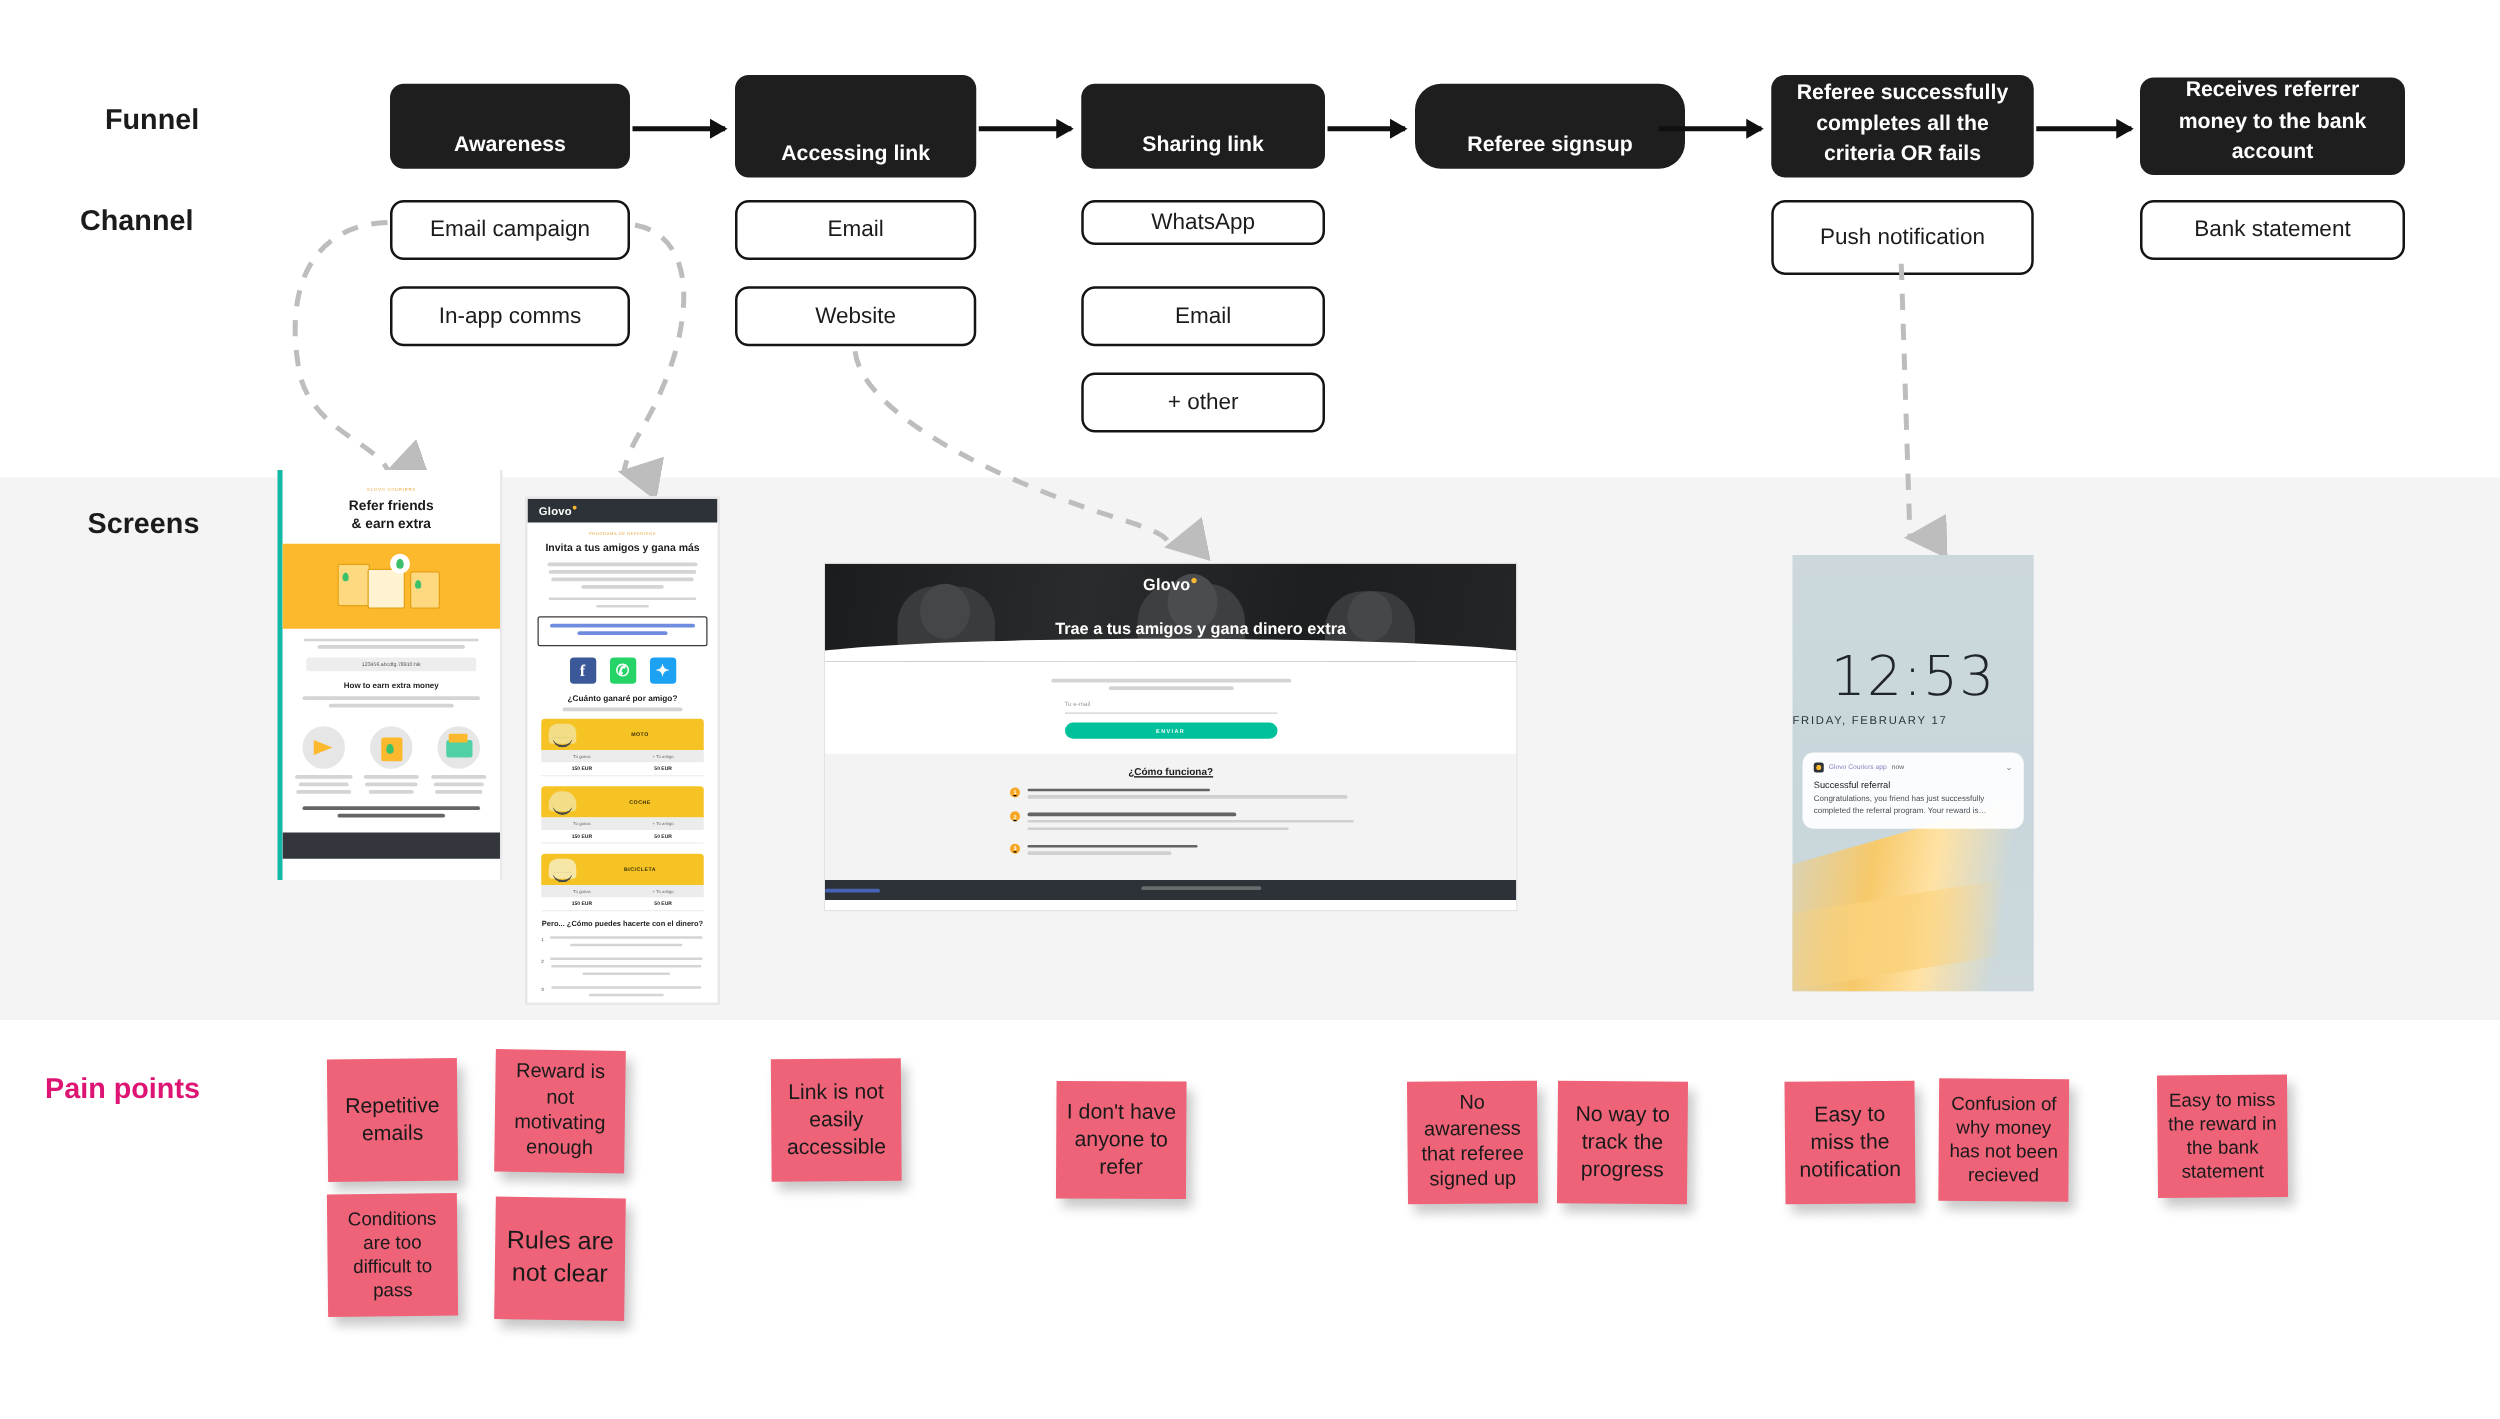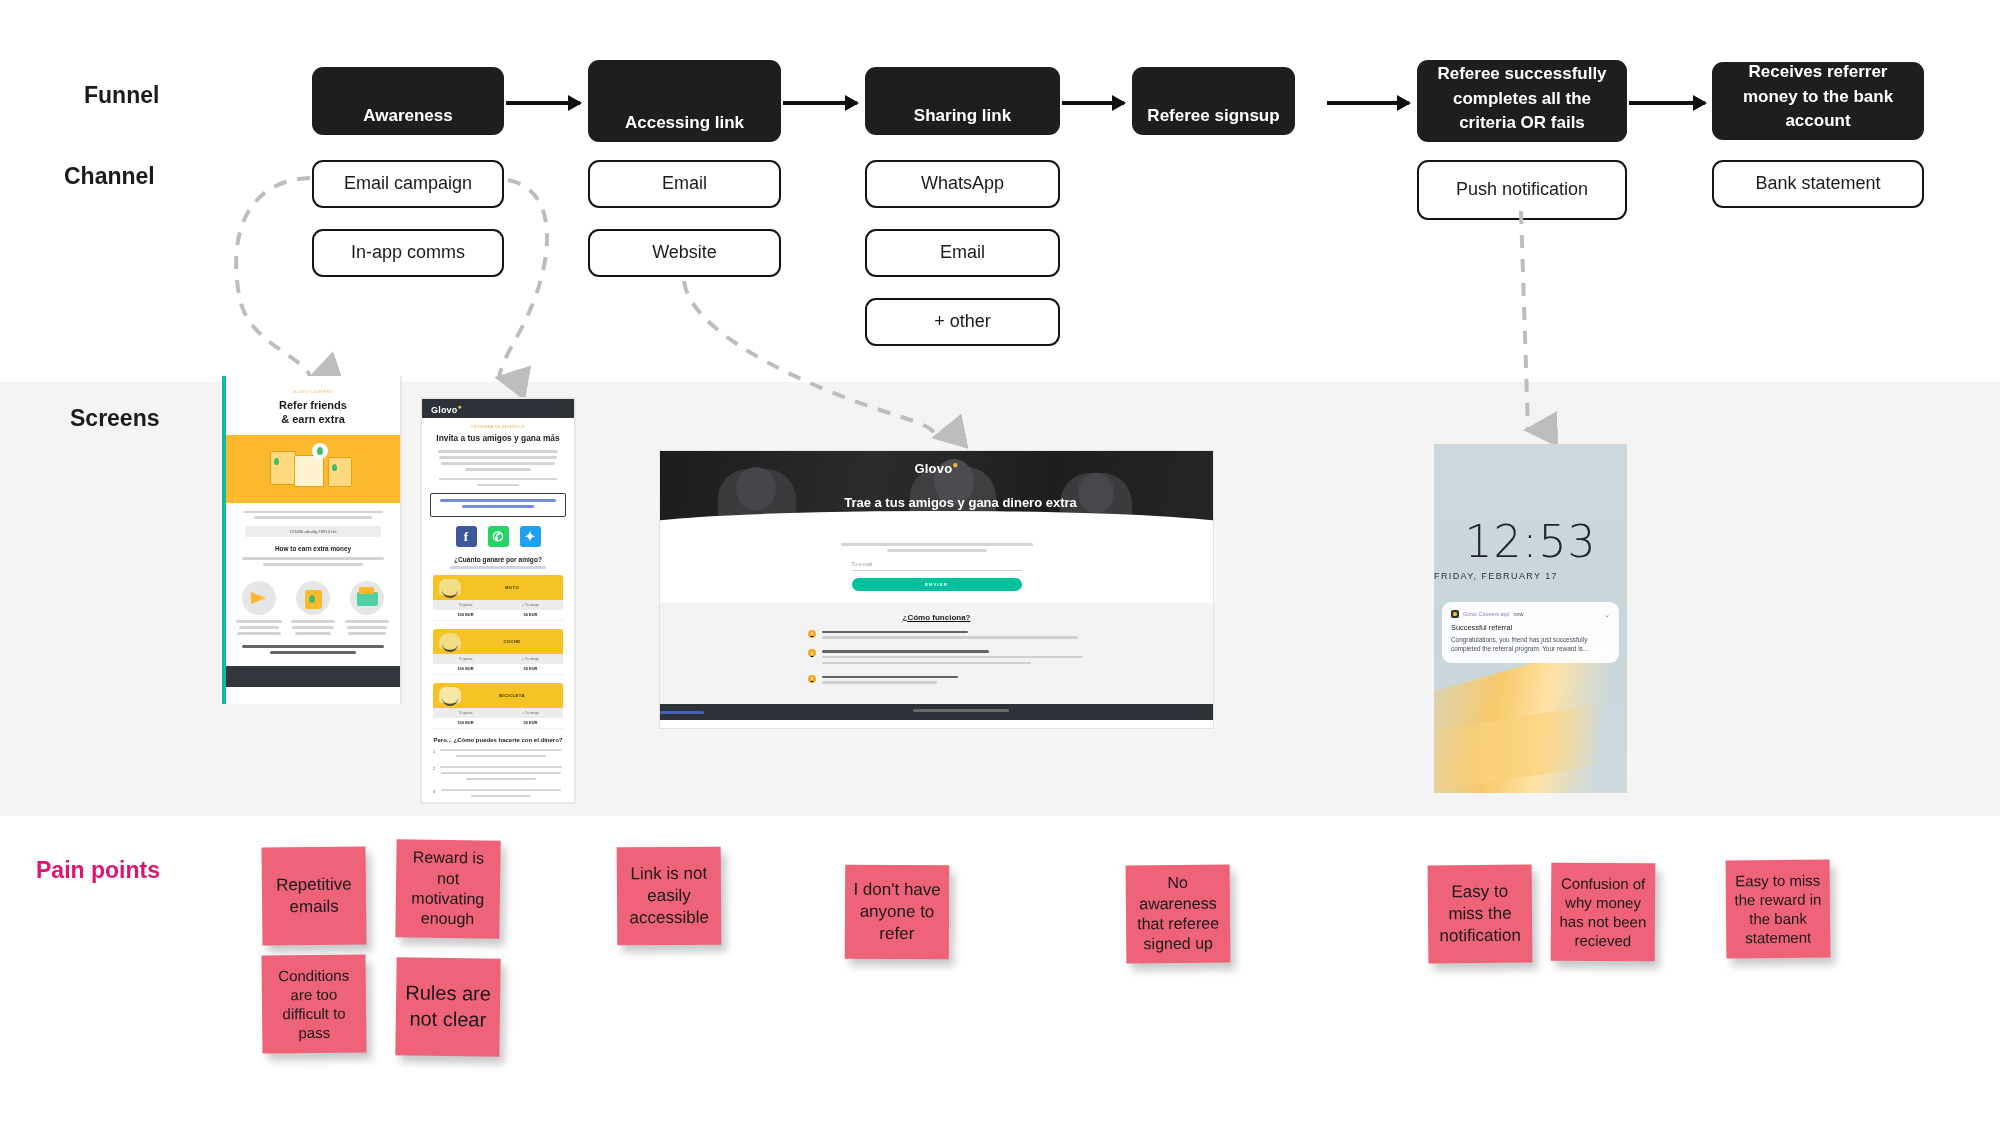--- a/index.html
+++ b/index.html
@@ -235,21 +235,21 @@
 
   <div class="funnel-box" style="left:312px; top:67px; width:192px; height:68px;">
     <span>Awareness</span>
   </div>
   <div class="funnel-box" style="left:588px; top:60px; width:193px; height:82px;">
     <span>Accessing link</span>
   </div>
   <div class="funnel-box" style="left:865px; top:67px; width:195px; height:68px;">
     <span>Sharing link</span>
   </div>
-  <div class="funnel-box" style="left:1132px; top:67px; width:163px; height:68px;">
+  <div class="funnel-box" style="left:1132px; top:67px; width:216px; height:68px;border-radius:21px;">
     <span>Referee signsup</span>
   </div>
   <div class="funnel-box" style="left:1417px; top:60px; width:210px; height:82px;">
     <span>Referee successfully completes all the criteria OR fails</span>
   </div>
   <div class="funnel-box" style="left:1712px; top:62px; width:212px; height:78px;">
     <span>Receives referrer money to the bank account</span>
   </div>
 
   <div class="arrow" style="left:506px; width:74px;"></div>
@@ -265,21 +265,21 @@
     <span>In-app comms</span>
   </div>
 
   <div class="channel-box" style="left:588px; top:160px; width:193px; height:48px;">
     <span>Email</span>
   </div>
   <div class="channel-box" style="left:588px; top:229px; width:193px; height:48px;">
     <span>Website</span>
   </div>
 
-  <div class="channel-box" style="left:865px; top:160px; width:195px; height:48px;">
+  <div class="channel-box" style="left:865px; top:160px; width:195px; height:36px;">
     <span>WhatsApp</span>
   </div>
   <div class="channel-box" style="left:865px; top:229px; width:195px; height:48px;">
     <span>Email</span>
   </div>
   <div class="channel-box" style="left:865px; top:298px; width:195px; height:48px;">
     <span>+ other</span>
   </div>
 
   <div class="channel-box" style="left:1417px; top:160px; width:210px; height:60px;">
@@ -556,20 +556,23 @@
     </div>
 
   <div class="sticky" style="left:845px; top:865px; width:104px; height:94px; font-size:17px; transform:rotate(0.3deg);">
     <span>I don't have anyone to refer</span>
     </div>
 
   <div class="sticky" style="left:1126px; top:865px; width:104px; height:98px; font-size:16px; transform:rotate(-0.5deg);">
     <span>No awareness that referee signed up</span>
     </div>
 
+  <div class="sticky" style="left:1246px; top:865px; width:104px; height:98px; font-size:17px; transform:rotate(0.5deg);">
+    <span>No way to track the progress</span>
+    </div>
 
   <div class="sticky" style="left:1428px; top:865px; width:104px; height:98px; font-size:17px; transform:rotate(-0.5deg);">
     <span>Easy to miss the notification</span>
     </div>
 
   <div class="sticky" style="left:1551px; top:863px; width:104px; height:98px; font-size:15px; transform:rotate(0.4deg);">
     <span>Confusion of why money has not been recieved</span>
     </div>
 
   <div class="sticky" style="left:1726px; top:860px; width:104px; height:98px; font-size:15px; transform:rotate(-0.5deg);">

